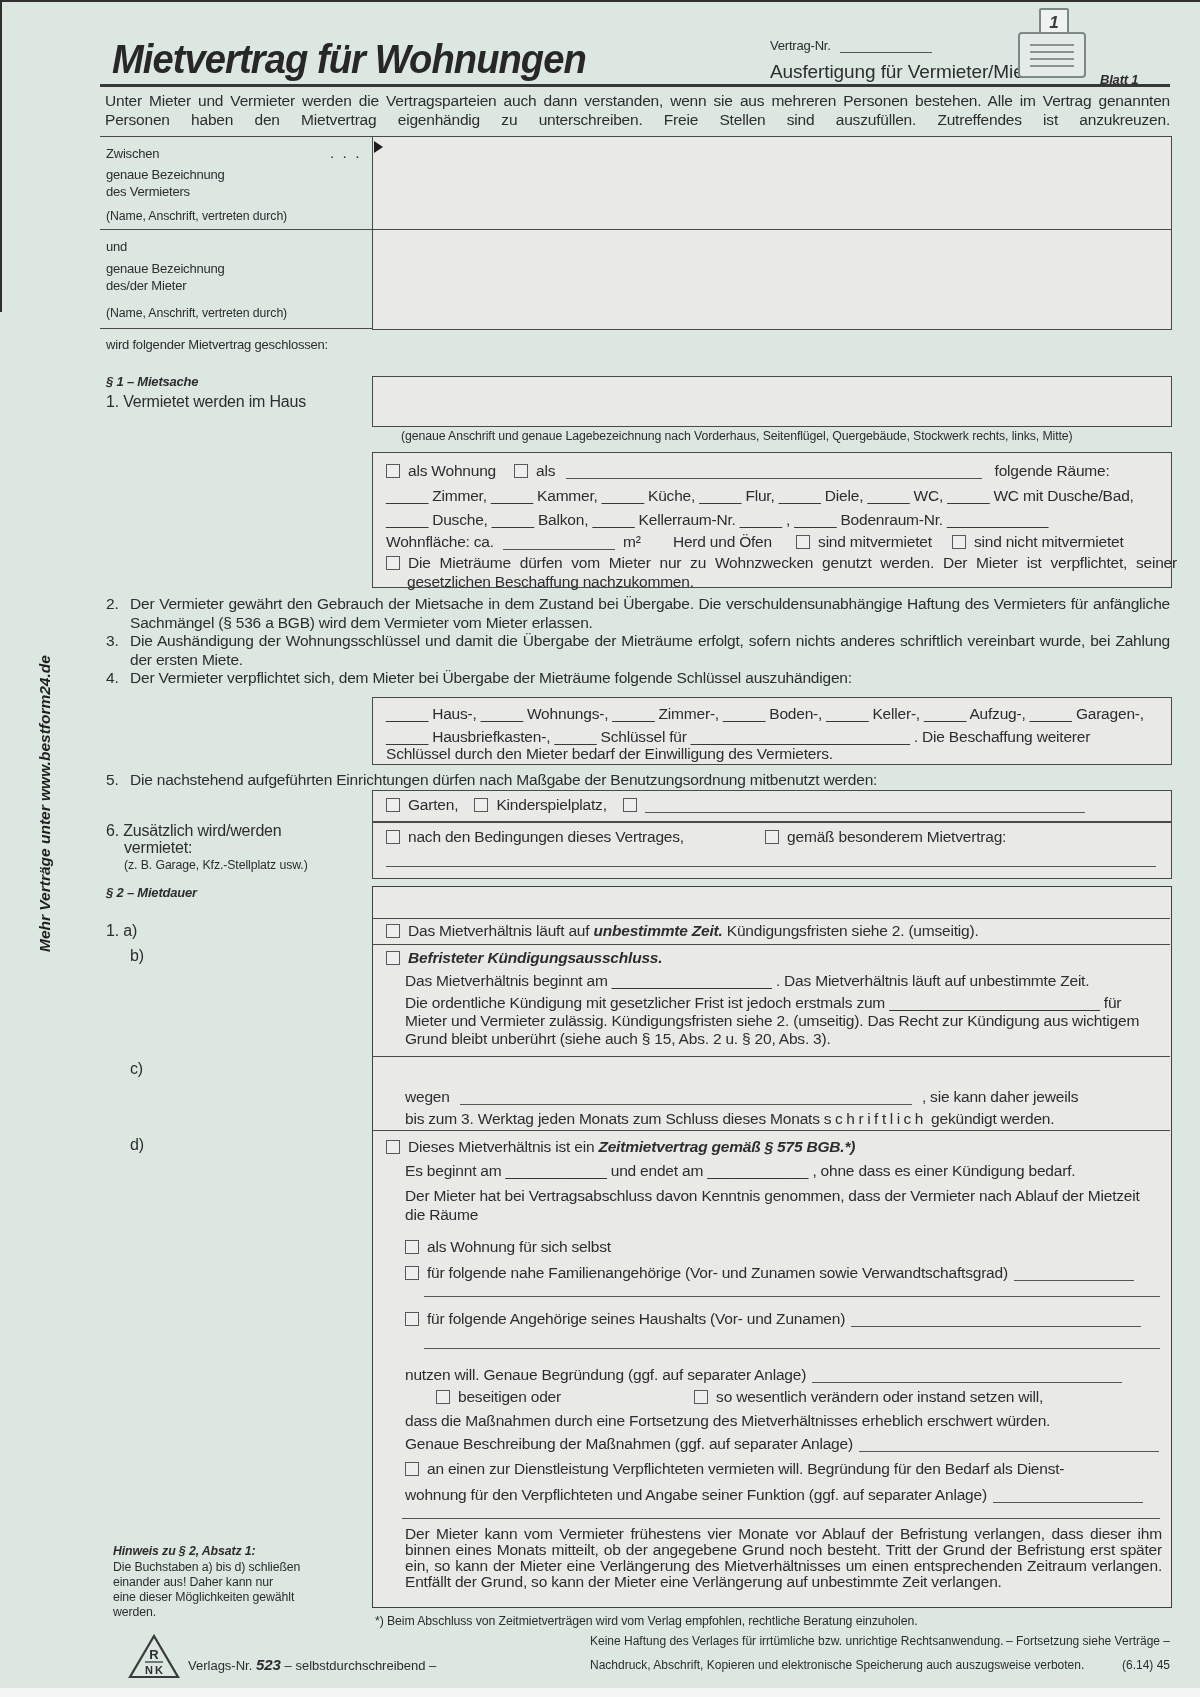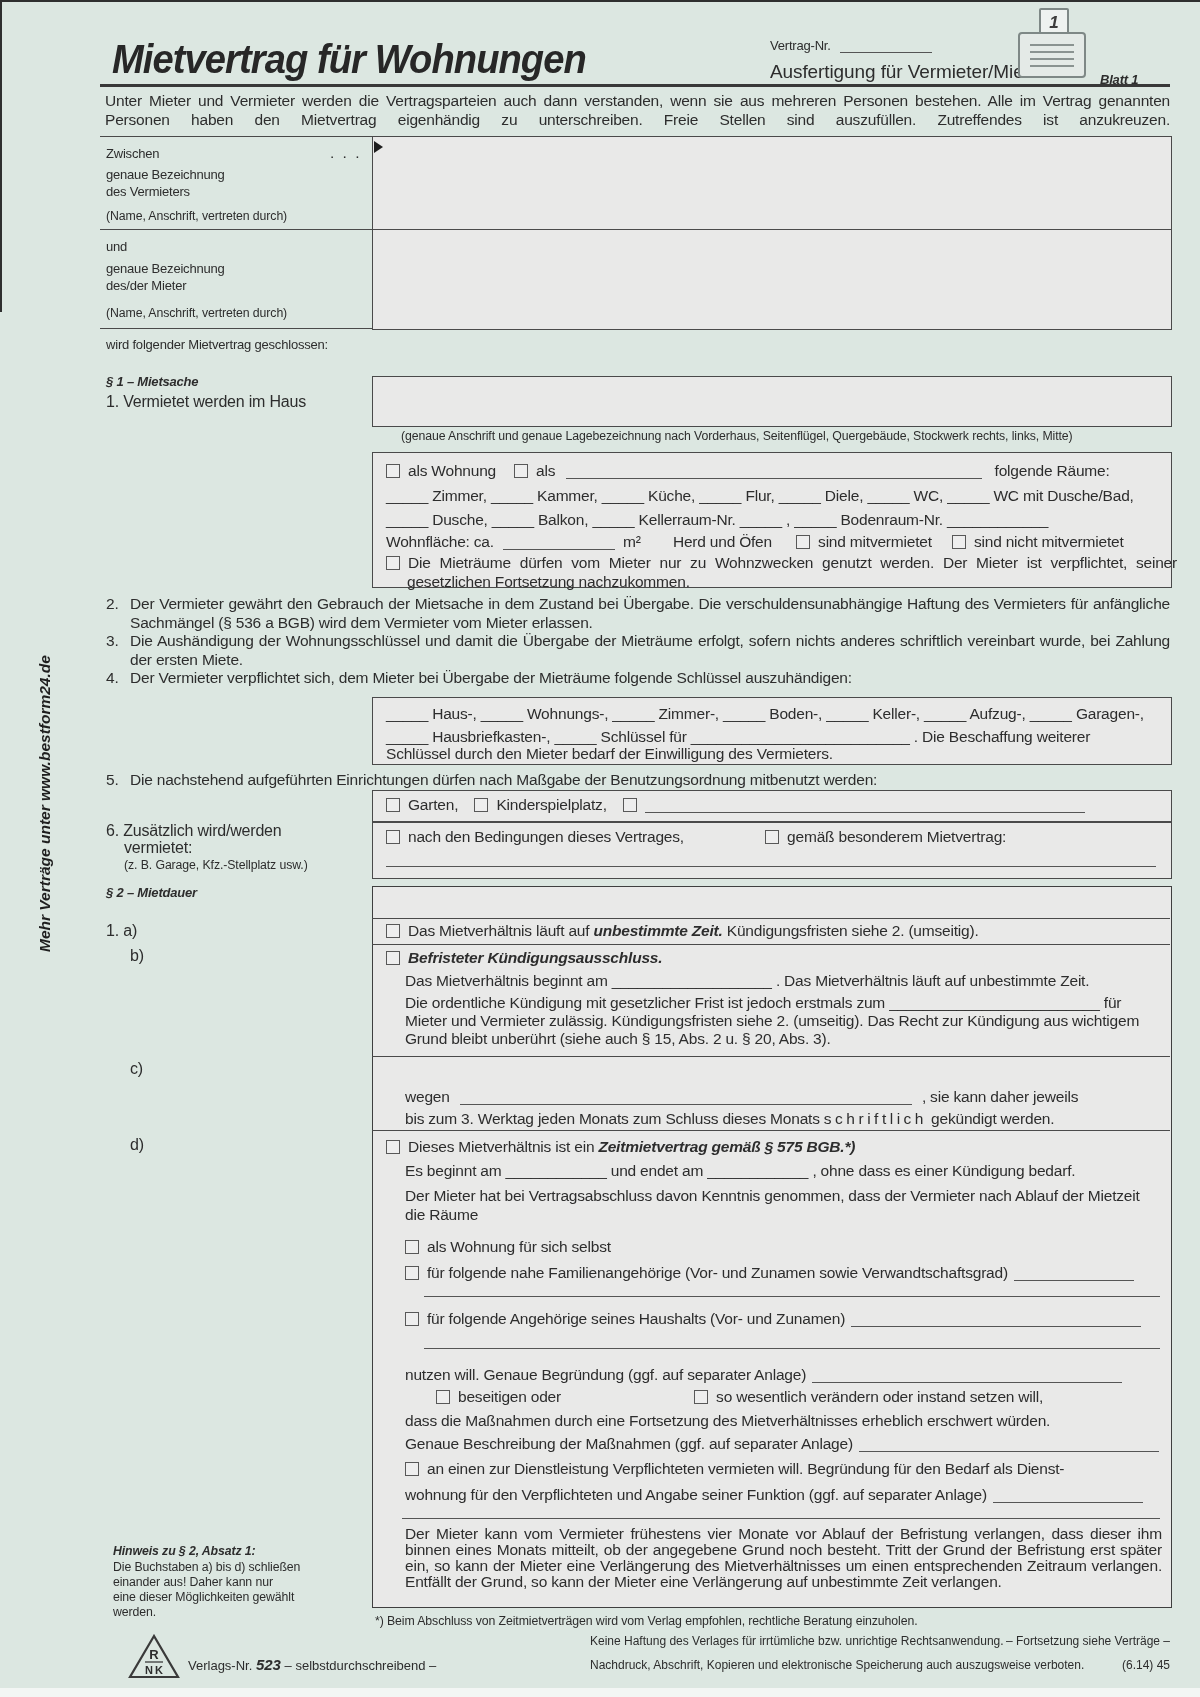--- a/index.html
+++ b/index.html
@@ -111,21 +111,21 @@
   <div class="abs t nw" style="left:386px;top:511px;">_____ Dusche, _____ Balkon, _____ Kellerraum-Nr. _____ , _____ Bodenraum-Nr. ____________</div>
   <div class="abs t nw" style="left:386px;top:533px;">
     <span>Wohnfläche: ca.</span>
     <span class="bl" style="width:112px;margin-left:5px;"></span>
     <span style="margin-left:4px;">m²</span>
     <span style="margin-left:28px;">Herd und Öfen</span>
     <span class="cb" style="margin-left:20px;"></span><span>sind mitvermietet</span>
     <span class="cb" style="margin-left:16px;"></span><span>sind nicht mitvermietet</span>
   </div>
   <div class="abs t hang just" style="left:386px;top:554px;width:770px;">
-    <span class="cb"></span><span>Die Mieträume dürfen vom Mieter nur zu Wohnzwecken genutzt werden. Der Mieter ist verpflichtet, seiner gesetzlichen Fortsetzung nachzukommen.</span>
+    <span class="cb"></span><span>Die Mieträume dürfen vom Mieter nur zu Wohnzwecken genutzt werden. Der Mieter ist verpflichtet, seiner gesetzlichen Beschaffung nachzukommen.</span>
   </div>
 
   <div class="abs t nw" style="left:106px;top:595px;">2.</div>
   <div class="abs t just" style="left:130px;top:595px;width:1040px;">Der Vermieter gewährt den Gebrauch der Mietsache in dem Zustand bei Übergabe. Die verschuldensunabhängige Haftung des Vermieters für anfängliche Sachmängel (§ 536 a BGB) wird dem Vermieter vom Mieter erlassen.</div>
   <div class="abs t nw" style="left:106px;top:632px;">3.</div>
   <div class="abs t just" style="left:130px;top:632px;width:1040px;">Die Aushändigung der Wohnungsschlüssel und damit die Übergabe der Mieträume erfolgt, sofern nichts anderes schriftlich vereinbart wurde, bei Zahlung der ersten Miete.</div>
   <div class="abs t nw" style="left:106px;top:669px;">4.</div>
   <div class="abs t nw" style="left:130px;top:669px;">Der Vermieter verpflichtet sich, dem Mieter bei Übergabe der Mieträume folgende Schlüssel auszuhändigen:</div>
 
   <div class="abs box" style="left:372px;top:697px;width:798px;height:66px;"></div>

